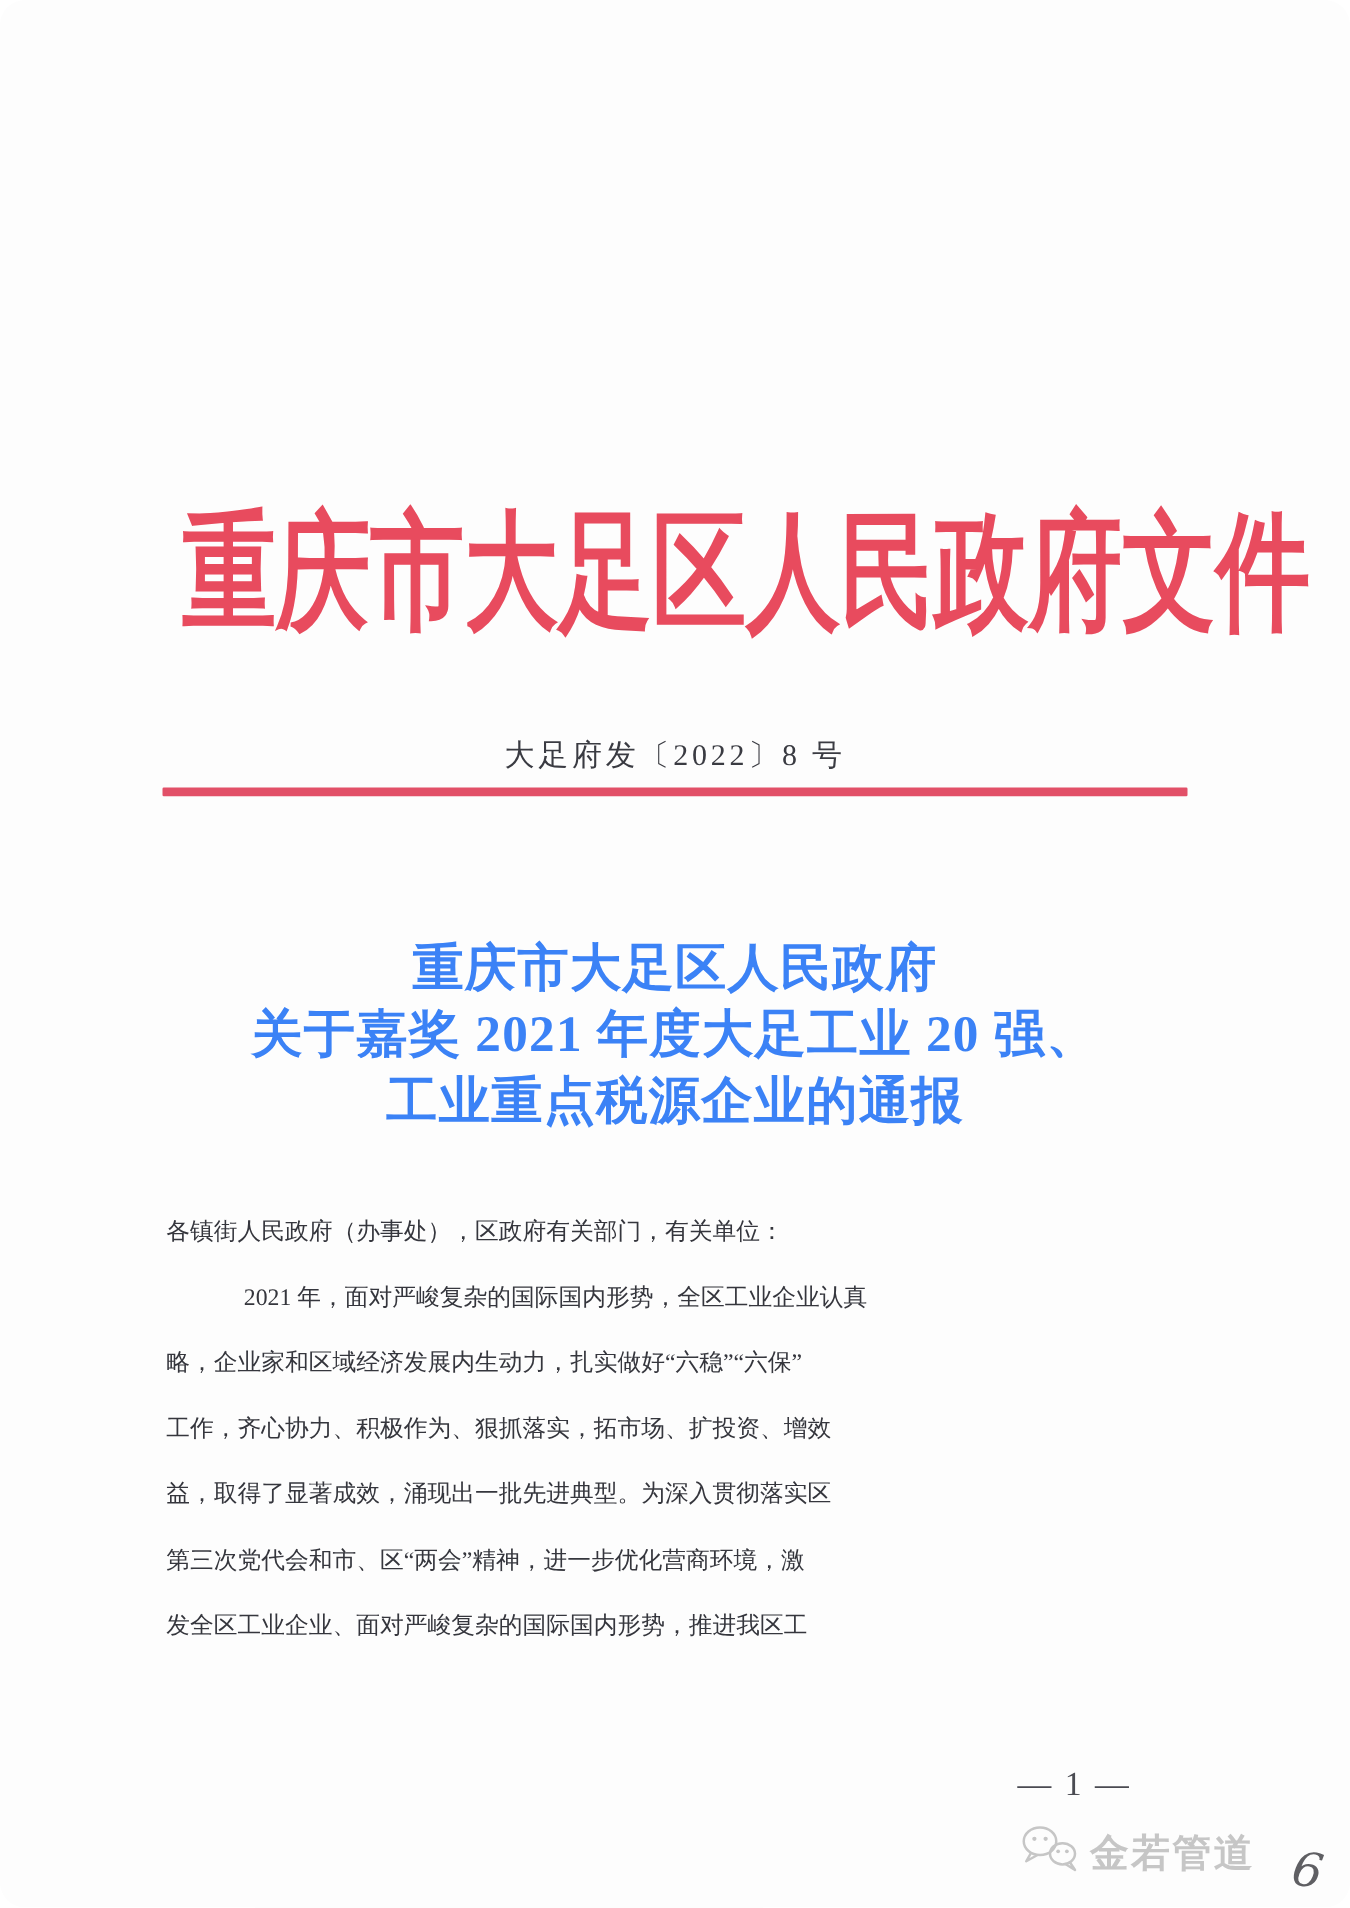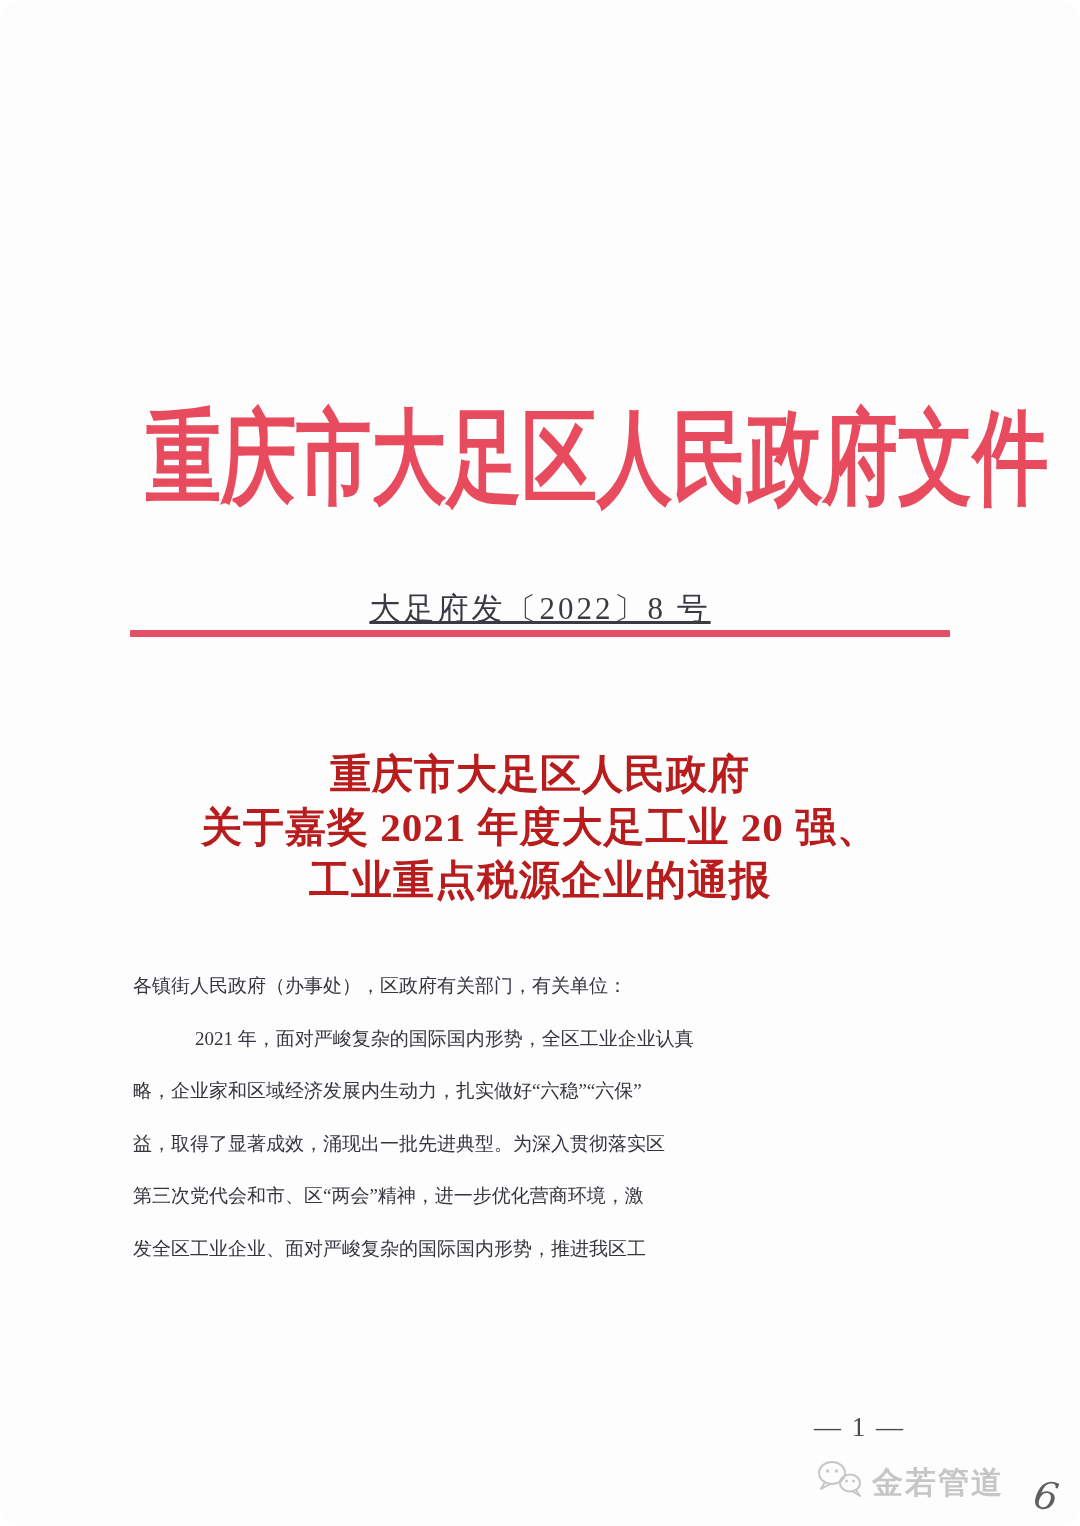--- a/index.html
+++ b/index.html
@@ -26,45 +26,44 @@
     transform-origin: 50% 50%;
     white-space: nowrap;
     letter-spacing: 0;
   }
   .doc-number {
     position: absolute;
     top: 588px;
     left: 0;
     width: 100%;
     text-align: center;
-    font-size: 31px;
+    font-size: 24px;
     letter-spacing: 3px;
     color: #3a3b42;
-    text-decoration: underline;
   }
   .red-line {
     position: absolute;
     top: 630px;
     left: 130px;
     width: 820px;
     height: 7px;
     background: var(--divider-red, #e25068);
     border-radius: 1px;
   }
   .title-block {
     position: absolute;
     top: 748px;
     left: 0;
     width: 100%;
     text-align: center;
     font-size: 41px;
     font-weight: 700;
     line-height: 53px;
     letter-spacing: 1px;
-    color: #b91c1c;
+    color: #3b82f6;
   }
   .body-block {
     position: absolute;
     top: 960px;
     left: 133px;
     width: 812px;
     font-size: 19px;
     line-height: 52.5px;
     color: #35363d;
   }
@@ -116,20 +115,21 @@
   <div class="title-block">
     <div>重庆市大足区人民政府</div>
     <div>关于嘉奖 2021 年度大足工业 20 强、</div>
     <div>工业重点税源企业的通报</div>
   </div>
 
   <div class="body-block">
     <div class="para-line">各镇街人民政府（办事处），区政府有关部门，有关单位：</div>
     <div class="para-line indent">2021 年，面对严峻复杂的国际国内形势，全区工业企业认真</div>
     <div class="para-line">略，企业家和区域经济发展内生动力，扎实做好“六稳”“六保”</div>
+    <div class="para-line">工作，齐心协力、积极作为、狠抓落实，拓市场、扩投资、增效</div>
     <div class="para-line">益，取得了显著成效，涌现出一批先进典型。为深入贯彻落实区</div>
     <div class="para-line">第三次党代会和市、区“两会”精神，进一步优化营商环境，激</div>
     <div class="para-line">发全区工业企业、面对严峻复杂的国际国内形势，推进我区工</div>
   </div>
 
   <div class="page-number">— 1 —</div>
 
   <div class="watermark">
     <span class="wechat-icon">
       <svg width="48" height="42" viewBox="0 0 48 42" fill="none">

